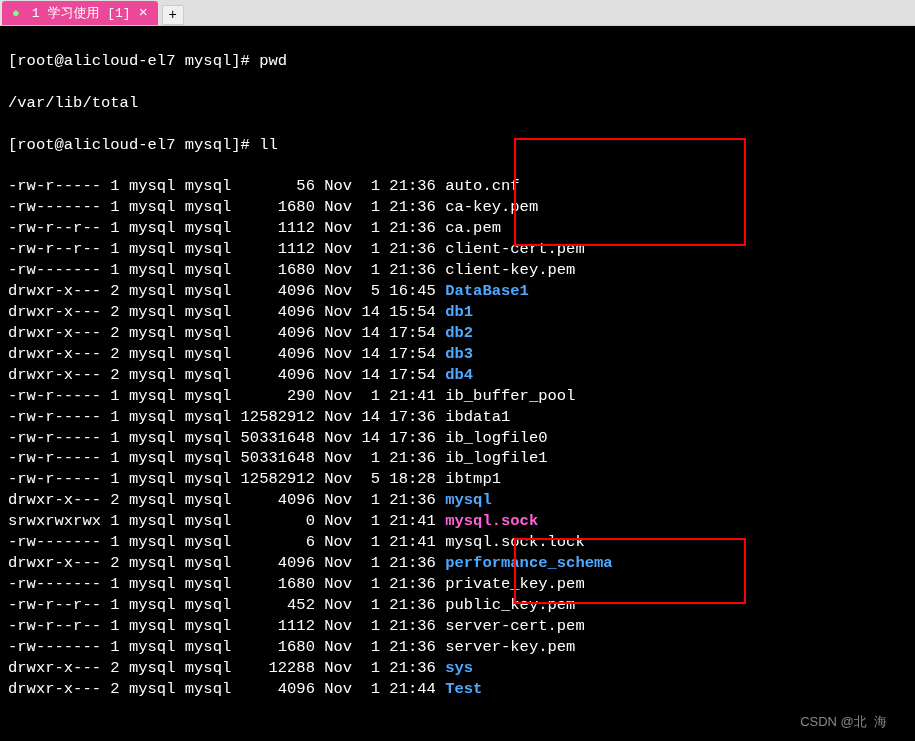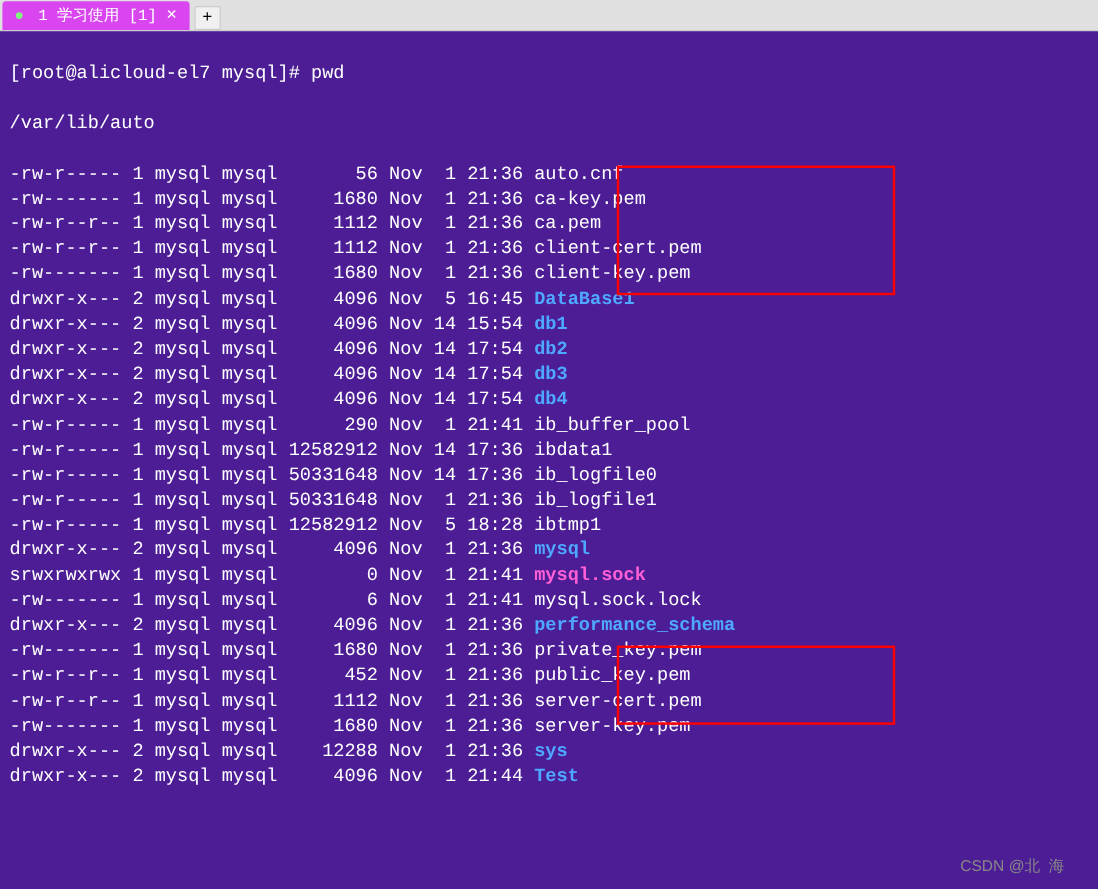--- a/index.html
+++ b/index.html
@@ -16,21 +16,21 @@
       overflow: hidden;
     }
     .tab-bar {
       background: #e0e0e0;
       height: 26px;
       display: flex;
       align-items: flex-end;
       border-bottom: 1px solid #ccc;
     }
     .tab {
-      background: #d946ef;
+      background: #ec4899;
       color: #fff;
       padding: 3px 10px;
       font-size: 13px;
       border-radius: 3px 3px 0 0;
       display: flex;
       align-items: center;
       gap: 8px;
       margin-left: 2px;
     }
     .tab-dot::before {
@@ -50,21 +50,21 @@
       height: 20px;
       display: flex;
       align-items: center;
       justify-content: center;
       margin-left: 4px;
       font-size: 14px;
       cursor: pointer;
       border-radius: 2px 2px 0 0;
     }
     .terminal {
-      background: #4c1d95;
+      background: #000000;
       color: #fff;
       padding: 4px 8px;
       height: calc(741px - 26px);
       line-height: 1.35;
       font-size: 15.5px;
       white-space: pre;
       position: relative;
     }
     .prompt-line {
       white-space: pre;
@@ -93,20 +93,21 @@
   <div class="tab">
     <span class="tab-dot"></span>
     <span>1 学习使用 [1]</span>
     <span class="tab-close">×</span>
   </div>
   <div class="tab-add">+</div>
 </div>
 
 <div class="terminal">
 <div class="prompt-line"><span>[root@alicloud-el7 mysql]# </span><span>pwd</span></div>
-<div class="prompt-line"><span>/var/lib/auto</span></div>
+<div class="prompt-line"><span>/var/lib/total</span></div>
+<div class="prompt-line"><span>[root@alicloud-el7 mysql]# </span><span>ll</span></div>
 <div id="listing"><div class="prompt-line"><span class="white">-rw-r----- 1 mysql mysql       56 Nov  1 21:36 </span><span class="white">auto.cnf</span></div><div class="prompt-line"><span class="white">-rw------- 1 mysql mysql     1680 Nov  1 21:36 </span><span class="white">ca-key.pem</span></div><div class="prompt-line"><span class="white">-rw-r--r-- 1 mysql mysql     1112 Nov  1 21:36 </span><span class="white">ca.pem</span></div><div class="prompt-line"><span class="white">-rw-r--r-- 1 mysql mysql     1112 Nov  1 21:36 </span><span class="white">client-cert.pem</span></div><div class="prompt-line"><span class="white">-rw------- 1 mysql mysql     1680 Nov  1 21:36 </span><span class="white">client-key.pem</span></div><div class="prompt-line"><span class="white">drwxr-x--- 2 mysql mysql     4096 Nov  5 16:45 </span><span class="blue">DataBase1</span></div><div class="prompt-line"><span class="white">drwxr-x--- 2 mysql mysql     4096 Nov 14 15:54 </span><span class="blue">db1</span></div><div class="prompt-line"><span class="white">drwxr-x--- 2 mysql mysql     4096 Nov 14 17:54 </span><span class="blue">db2</span></div><div class="prompt-line"><span class="white">drwxr-x--- 2 mysql mysql     4096 Nov 14 17:54 </span><span class="blue">db3</span></div><div class="prompt-line"><span class="white">drwxr-x--- 2 mysql mysql     4096 Nov 14 17:54 </span><span class="blue">db4</span></div><div class="prompt-line"><span class="white">-rw-r----- 1 mysql mysql      290 Nov  1 21:41 </span><span class="white">ib_buffer_pool</span></div><div class="prompt-line"><span class="white">-rw-r----- 1 mysql mysql 12582912 Nov 14 17:36 </span><span class="white">ibdata1</span></div><div class="prompt-line"><span class="white">-rw-r----- 1 mysql mysql 50331648 Nov 14 17:36 </span><span class="white">ib_logfile0</span></div><div class="prompt-line"><span class="white">-rw-r----- 1 mysql mysql 50331648 Nov  1 21:36 </span><span class="white">ib_logfile1</span></div><div class="prompt-line"><span class="white">-rw-r----- 1 mysql mysql 12582912 Nov  5 18:28 </span><span class="white">ibtmp1</span></div><div class="prompt-line"><span class="white">drwxr-x--- 2 mysql mysql     4096 Nov  1 21:36 </span><span class="blue">mysql</span></div><div class="prompt-line"><span class="white">srwxrwxrwx 1 mysql mysql        0 Nov  1 21:41 </span><span class="magenta">mysql.sock</span></div><div class="prompt-line"><span class="white">-rw------- 1 mysql mysql        6 Nov  1 21:41 </span><span class="white">mysql.sock.lock</span></div><div class="prompt-line"><span class="white">drwxr-x--- 2 mysql mysql     4096 Nov  1 21:36 </span><span class="blue">performance_schema</span></div><div class="prompt-line"><span class="white">-rw------- 1 mysql mysql     1680 Nov  1 21:36 </span><span class="white">private_key.pem</span></div><div class="prompt-line"><span class="white">-rw-r--r-- 1 mysql mysql      452 Nov  1 21:36 </span><span class="white">public_key.pem</span></div><div class="prompt-line"><span class="white">-rw-r--r-- 1 mysql mysql     1112 Nov  1 21:36 </span><span class="white">server-cert.pem</span></div><div class="prompt-line"><span class="white">-rw------- 1 mysql mysql     1680 Nov  1 21:36 </span><span class="white">server-key.pem</span></div><div class="prompt-line"><span class="white">drwxr-x--- 2 mysql mysql    12288 Nov  1 21:36 </span><span class="blue">sys</span></div><div class="prompt-line"><span class="white">drwxr-x--- 2 mysql mysql     4096 Nov  1 21:44 </span><span class="blue">Test</span></div></div>
 
 
 <div class="redbox" style="left:514px; top:112px; width:232px; height:108px;"></div>
 <div class="redbox" style="left:514px; top:512px; width:232px; height:66px;"></div>
 <div class="watermark">CSDN @北  海</div>
 </div>
 
 </body></html>

